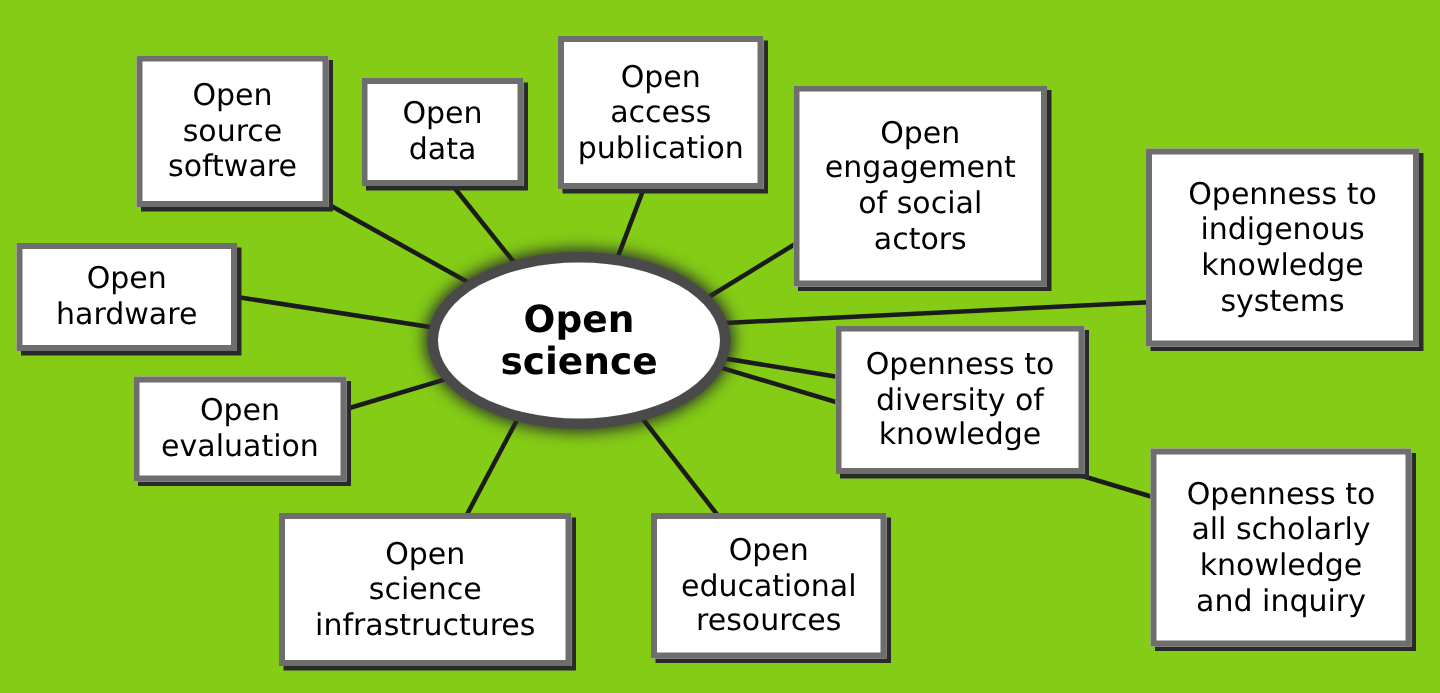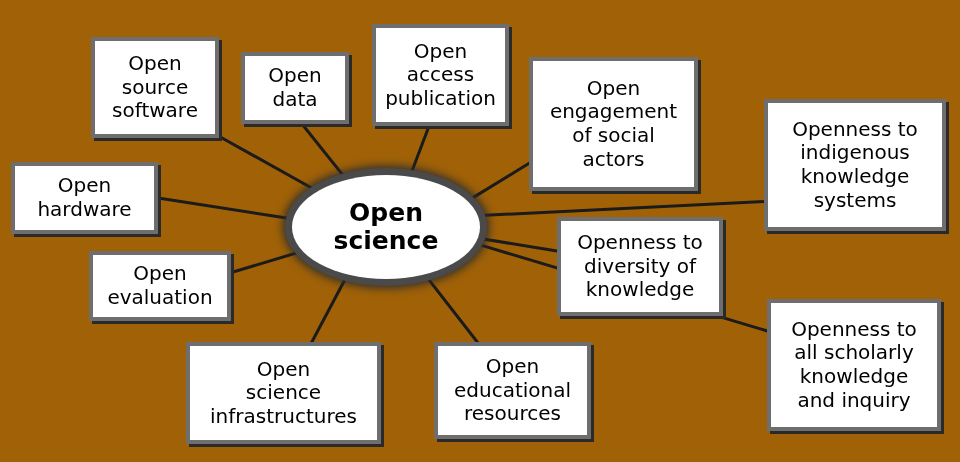--- a/index.html
+++ b/index.html
@@ -5,21 +5,21 @@
 <style>
   html, body {
     margin: 0;
     padding: 0;
     background: #000000;
   }
   #canvas {
     position: relative;
     width: 960px;
     height: 462px;
-    background: #a16207;
+    background: #84cc16;
     overflow: hidden;
     font-family: "DejaVu Sans", "Liberation Sans", sans-serif;
   }
 
   
   .connector {
     position: absolute;
     background: #1b1b1b;
     transform-origin: 0 50%;
     pointer-events: none;

